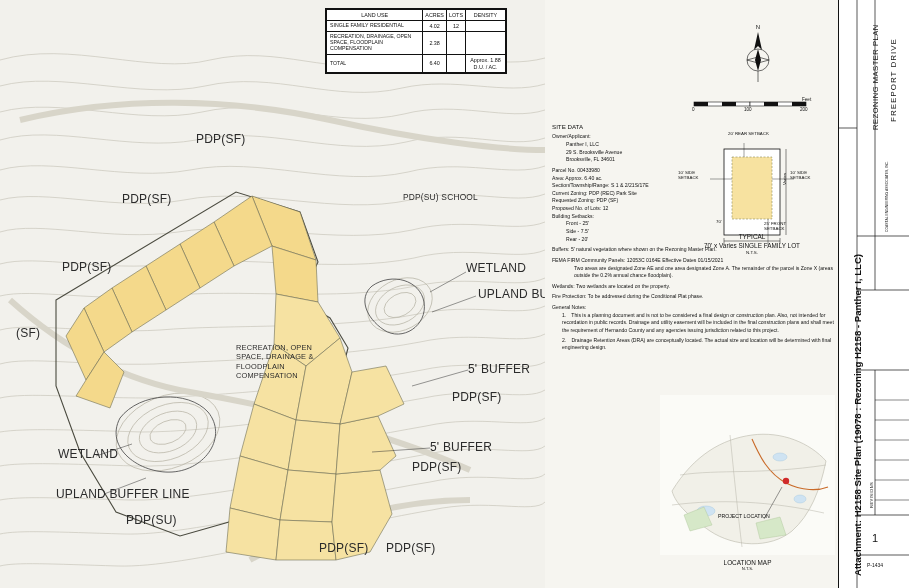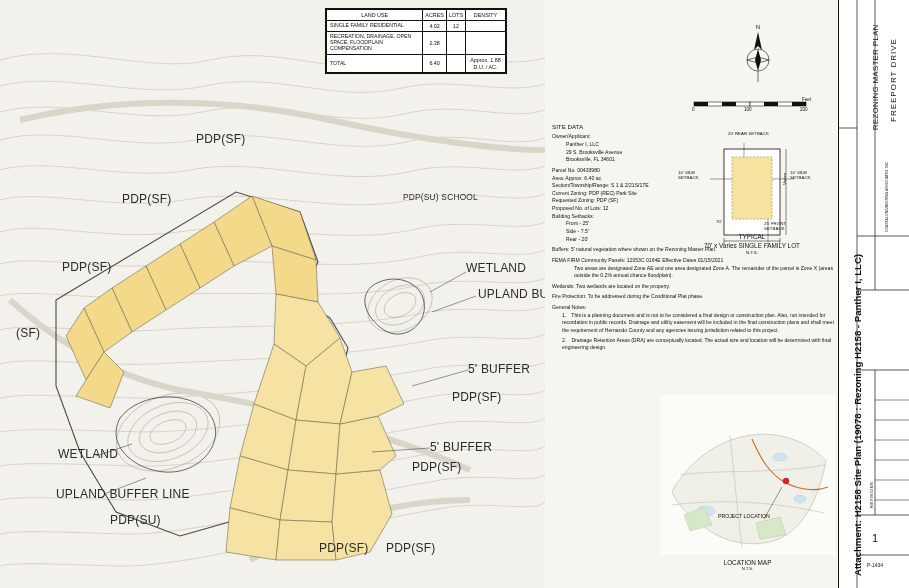--- a/index.html
+++ b/index.html
@@ -223,24 +223,25 @@
     <div class="maplabel" style="left:16px;top:326px;">(SF)</div>
     <div class="maplabel big" style="left:403px;top:181px;margin-top:11px;">PDP(SU) SCHOOL</div>
     <div class="maplabel" style="left:466px;top:261px;">WETLAND</div>
     <div class="maplabel" style="left:478px;top:287px;">UPLAND BUFFER LINE</div>
     <div class="maplabel" style="left:468px;top:362px;">5' BUFFER</div>
     <div class="maplabel" style="left:452px;top:390px;">PDP(SF)</div>
     <div class="maplabel" style="left:430px;top:440px;">5' BUFFER</div>
     <div class="maplabel" style="left:412px;top:460px;">PDP(SF)</div>
     <div class="maplabel" style="left:319px;top:541px;">PDP(SF)</div>
     <div class="maplabel" style="left:386px;top:541px;">PDP(SF)</div>
-    <div class="maplabel" style="left:110px;top:513px;">PDP(SU)</div>
+    <div class="maplabel" style="left:126px;top:513px;">PDP(SU)</div>
     <div class="maplabel" style="left:56px;top:487px;">UPLAND BUFFER LINE</div>
     <div class="maplabel" style="left:58px;top:447px;">WETLAND</div>
 
+    <div class="maplabel multi" style="left:236px;top:343px;">RECREATION, OPEN SPACE, DRAINAGE &amp; FLOODPLAIN COMPENSATION</div>
   </div>
 
   <div class="north">
     <svg viewBox="0 0 46 70" width="46" height="70">
       <text x="23" y="9" font-size="6" text-anchor="middle" fill="#111" font-family="Liberation Sans, sans-serif">N</text>
       <polygon points="23,12 27,30 23,26 19,30" fill="#111"></polygon>
       <circle cx="23" cy="40" r="11" fill="none" stroke="#111" stroke-width="0.6"></circle>
       <polygon points="23,29 26,40 23,51 20,40" fill="#111"></polygon>
       <polygon points="12,40 23,37 34,40 23,43" fill="none" stroke="#111" stroke-width="0.6"></polygon>
       <line x1="23" y1="51" x2="23" y2="62" stroke="#111" stroke-width="0.6"></line>

